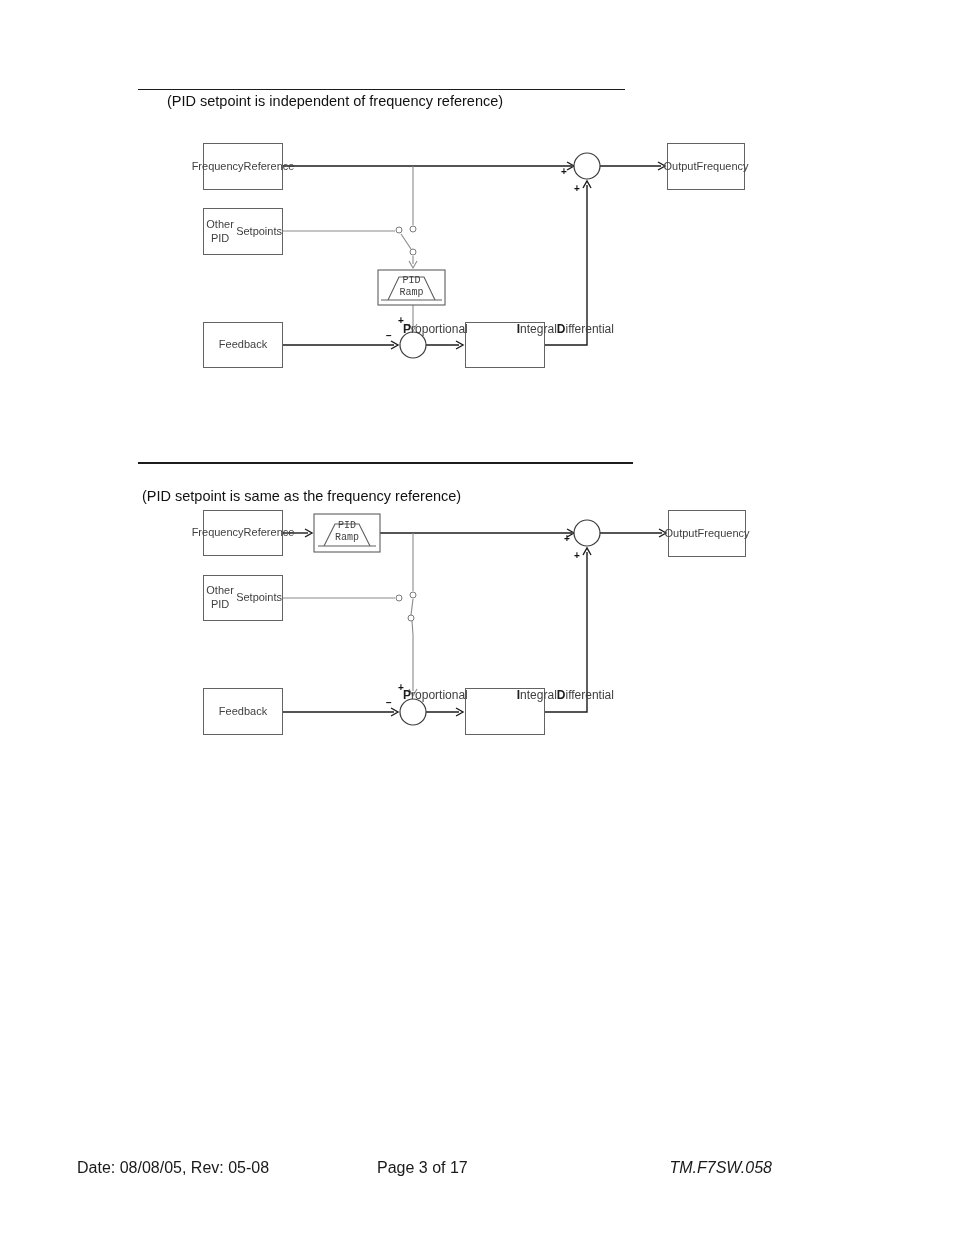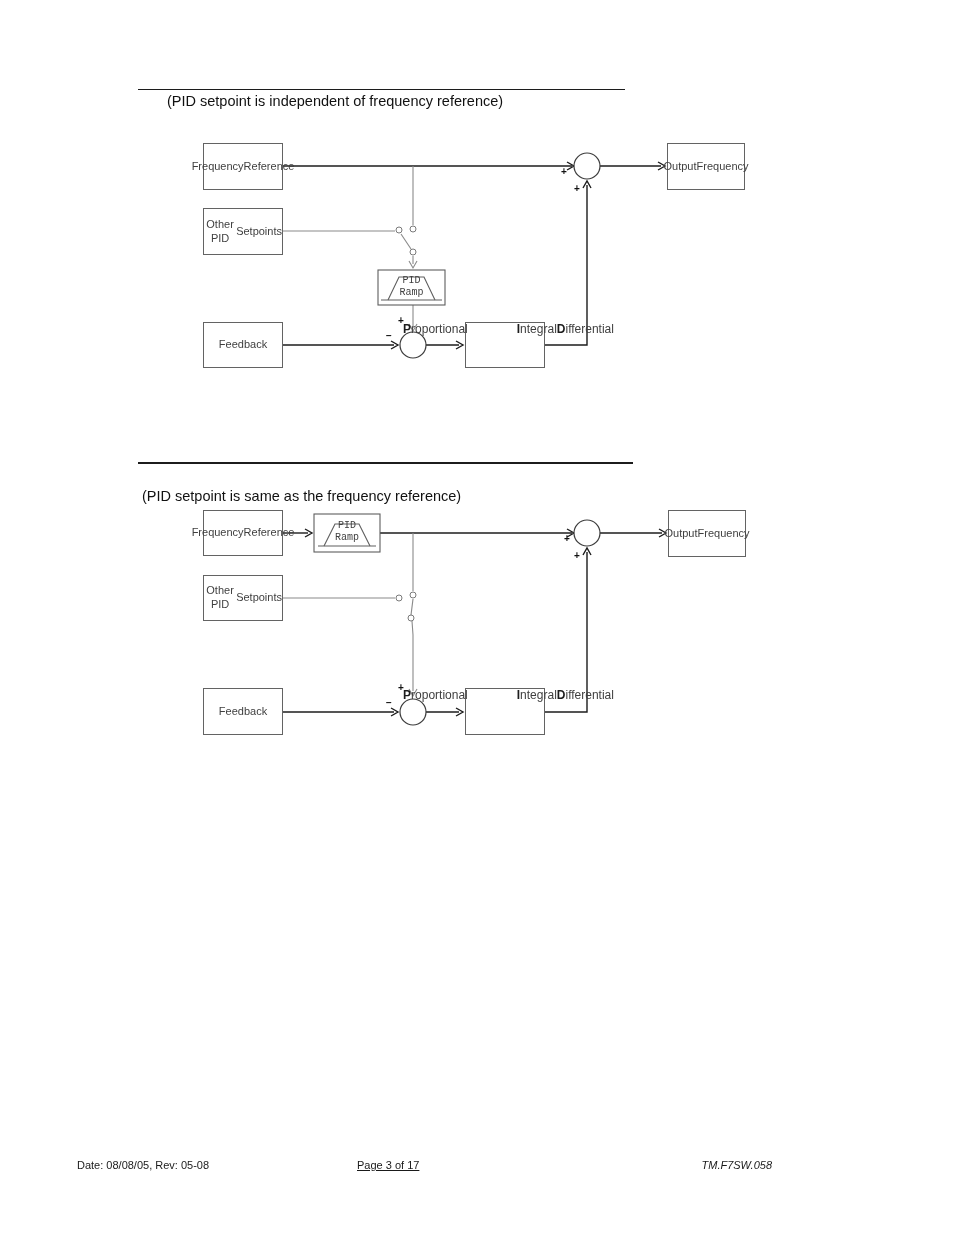--- a/index.html
+++ b/index.html
@@ -58,25 +58,25 @@
     text-align: center;
     pointer-events: none;
     font-family: Liberation Mono, monospace;
   }
   .footer {
     position: absolute;
     top: 1159px;
     left: 0;
     width: 868px;
     height: 18px;
-    font-size: 11px;
+    font-size: 16px;
     color: #1a1a1a;
   }
   .footer-left   { position: absolute; left: 77px; top: 0; white-space: nowrap; }
-  .footer-center { position: absolute; left: 357px; top: 0; white-space: nowrap; text-decoration: underline; }
+  .footer-center { position: absolute; left: 377px; top: 0; white-space: nowrap; }
   .footer-right  { position: absolute; right: 96px; top: 0; white-space: nowrap; font-style: italic; }
   .sum-sign {
     font-family: "Liberation Sans", sans-serif;
     font-size: 10px;
     font-weight: bold;
     fill: #111111;
   }
 </style>
 </head>
 <body>

